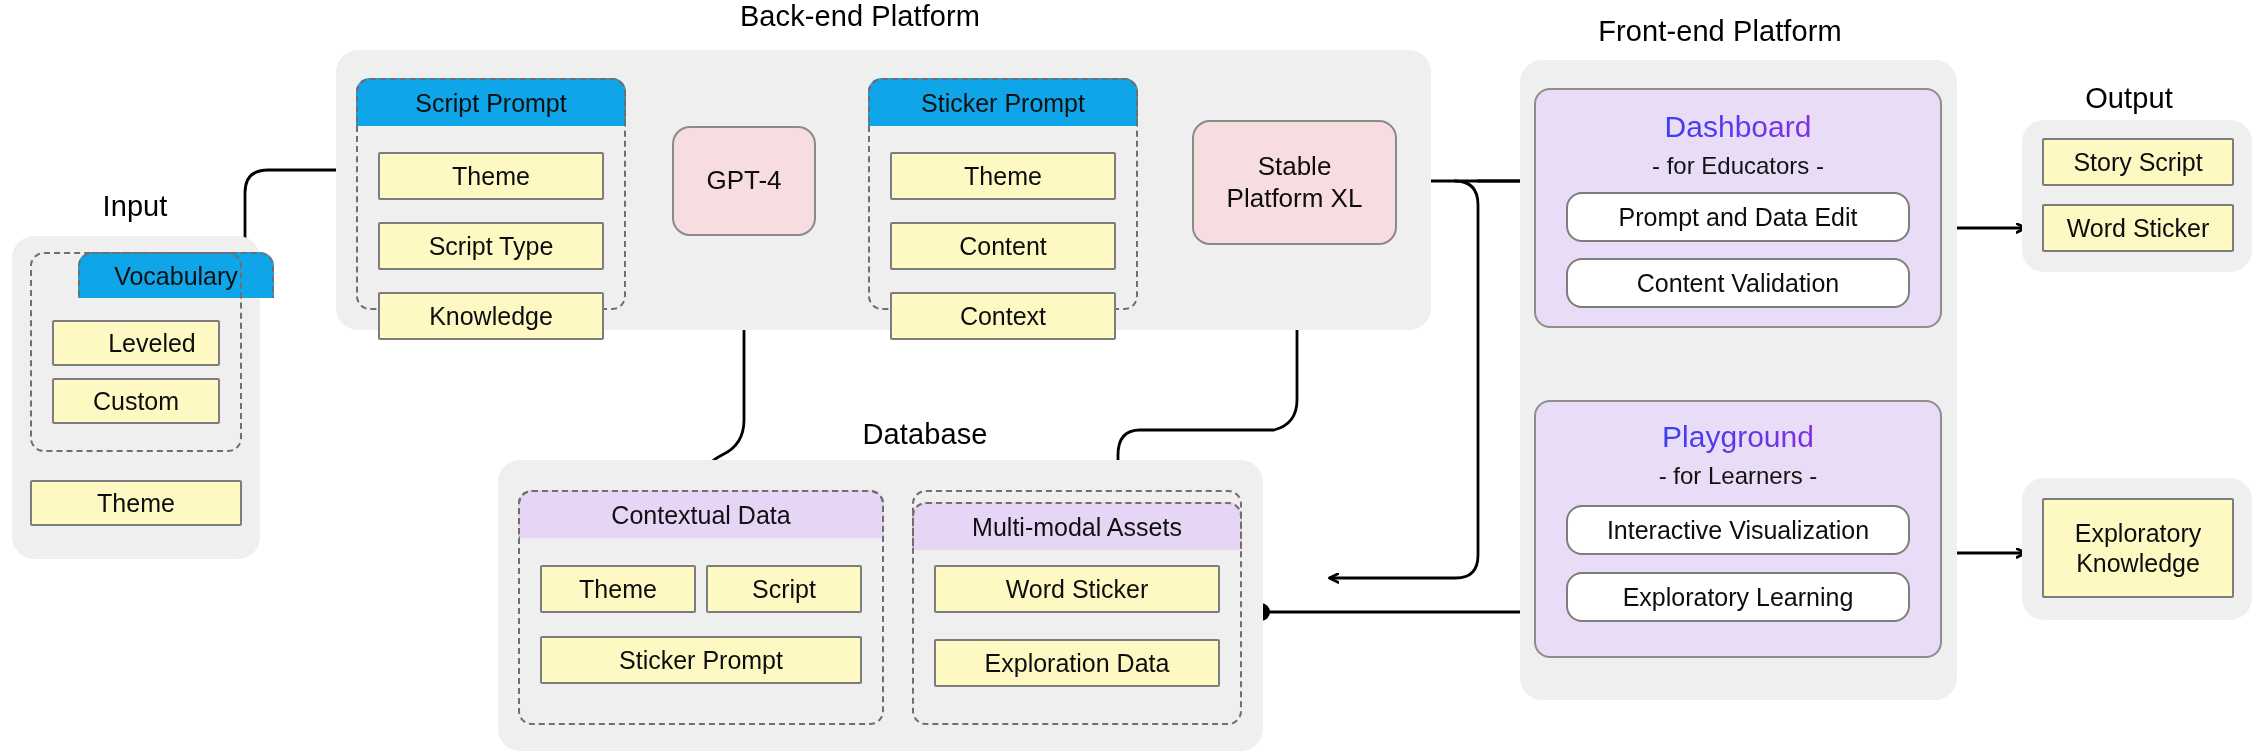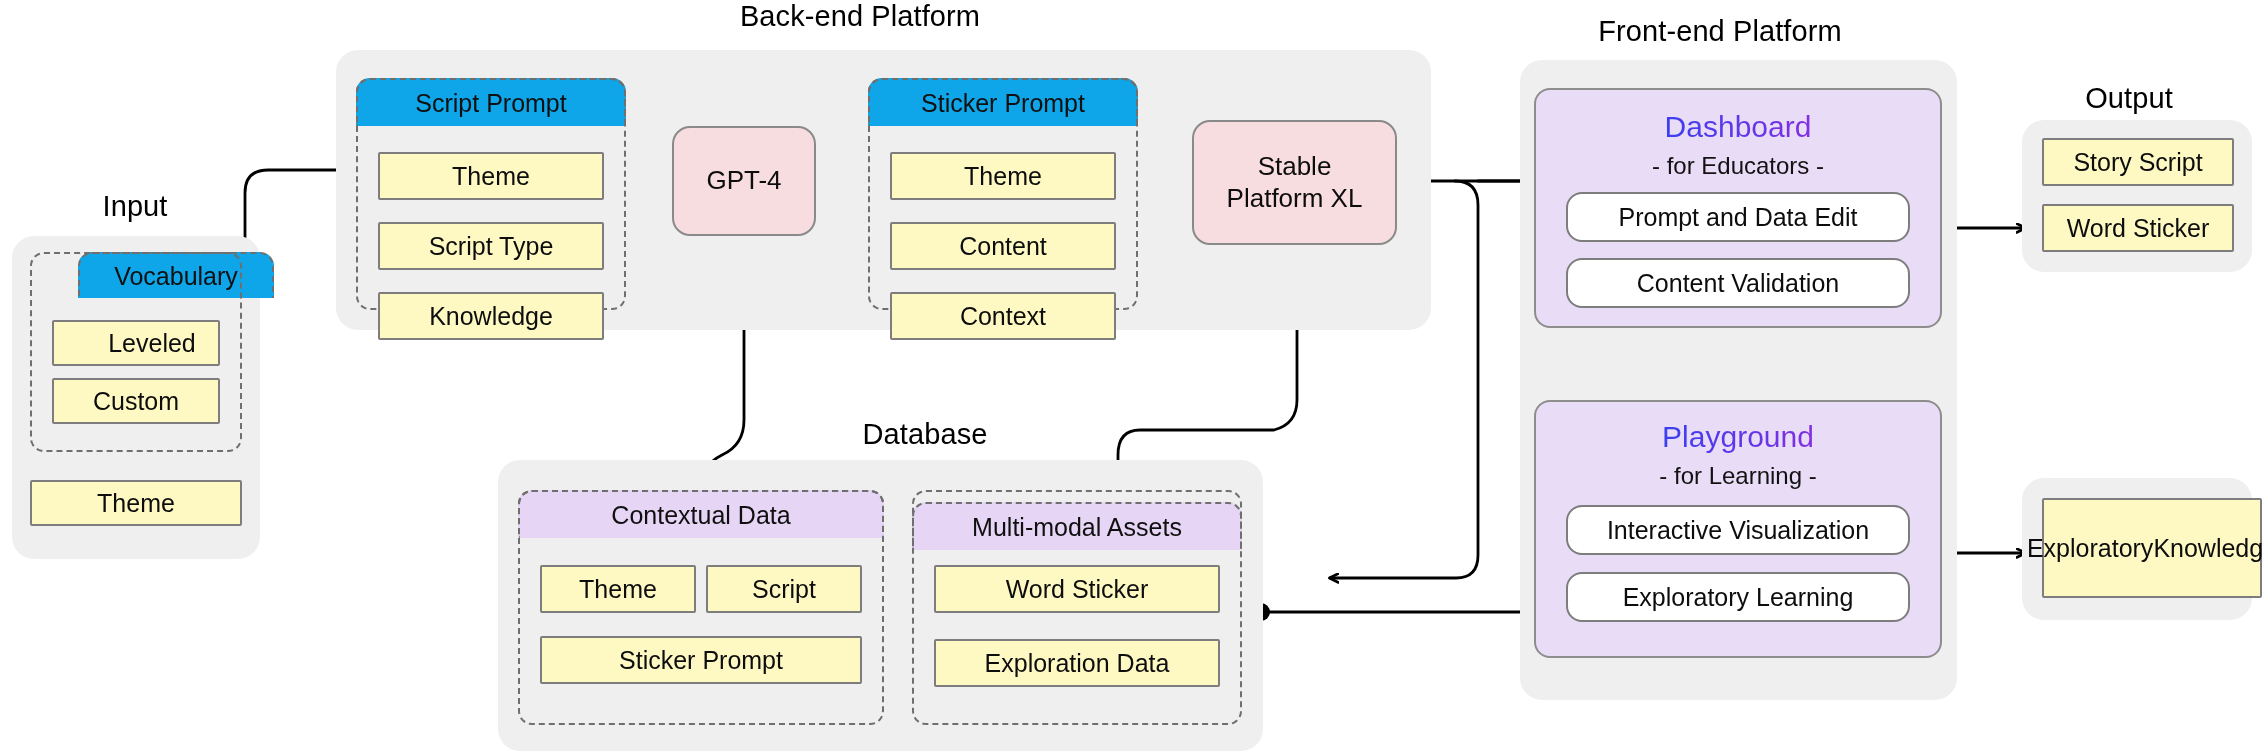--- a/index.html
+++ b/index.html
@@ -222,27 +222,27 @@
   <div class="panel" style="left:1520px; top:60px; width:437px; height:640px;"></div>
 
   <div class="subpanel" style="left:1534px; top:88px; width:408px; height:240px;"></div>
   <div class="sub-title" style="left:1534px; top:110px; width:408px;">Dashboard</div>
   <div class="sub-sub" style="left:1534px; top:152px; width:408px;">- for Educators -</div>
   <div class="chip white" style="left:1566px; top:192px; width:344px; height:50px;">Prompt and Data Edit</div>
   <div class="chip white" style="left:1566px; top:258px; width:344px; height:50px;">Content Validation</div>
 
   <div class="subpanel" style="left:1534px; top:400px; width:408px; height:258px;"></div>
   <div class="sub-title" style="left:1534px; top:420px; width:408px;">Playground</div>
-  <div class="sub-sub" style="left:1534px; top:462px; width:408px;">- for Learning -</div>
+  <div class="sub-sub" style="left:1534px; top:462px; width:408px;">- for Learners -</div>
   <div class="chip white" style="left:1566px; top:505px; width:344px; height:50px;">Interactive Visualization</div>
   <div class="chip white" style="left:1566px; top:572px; width:344px; height:50px;">Exploratory Learning</div>
 
   <div class="panel" style="left:2022px; top:120px; width:230px; height:152px;"></div>
   <div class="chip" style="left:2042px; top:138px; width:192px; height:48px;">Story Script</div>
   <div class="chip" style="left:2042px; top:204px; width:192px; height:48px;">Word Sticker</div>
 
   <div class="panel" style="left:2022px; top:478px; width:230px; height:142px;"></div>
-  <div class="chip" style="left:2042px; top:498px; width:220px; height:100px; flex-direction:row;">
+  <div class="chip" style="left:2042px; top:498px; width:192px; height:100px; flex-direction:column;">
     <span>Exploratory</span>
     <span>Knowledge</span>
   </div>
 
 </div>
 
 </body></html>

